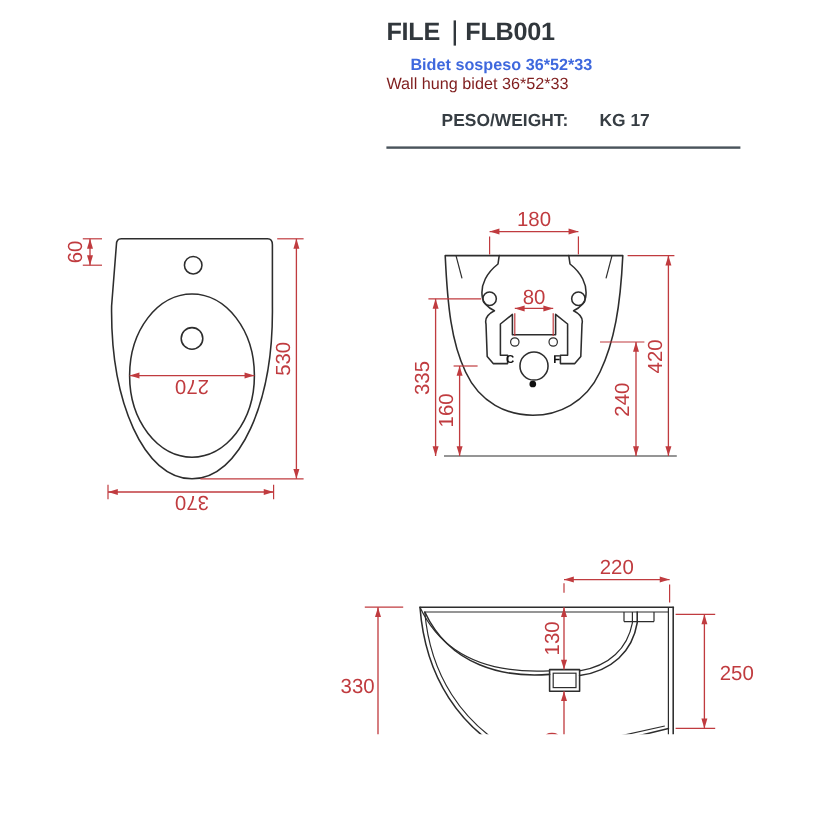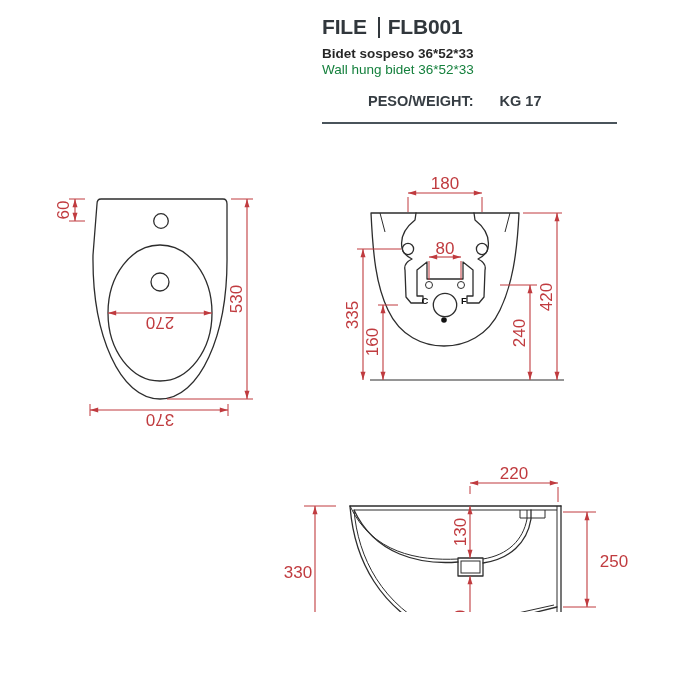--- a/index.html
+++ b/index.html
@@ -3,22 +3,22 @@
 <meta charset="utf-8">
 <style>
   html,body{margin:0;padding:0;background:#ffffff;}
   .sheet{position:relative;width:700px;height:612px;background:#fff;overflow:hidden;
          font-family:"Liberation Sans",sans-serif;}
   
   .hdr{position:absolute;left:322px;top:14px;width:296px;height:118px;}
   .hdr-title{display:flex;align-items:center;color:#31373c;font-weight:bold;
              font-size:21px;letter-spacing:-0.2px;height:26px;}
   .hdr-bar{display:inline-block;width:2px;height:21px;background:#31373c;margin:0 8px 0 11px;}
-  .sub-it{margin-top:6px;font-size:13.5px;color:#000000;line-height:16px;font-weight:bold;opacity:.85;}
-  .sub-en{font-size:13.5px;color:#15803d;line-height:16px;}
+  .sub-it{margin-top:6px;font-size:13.5px;color:#1d4ed8;line-height:16px;font-weight:bold;opacity:.85;margin-left:20px;}
+  .sub-en{font-size:13.5px;color:#7f1d1d;line-height:16px;}
   .weight{margin-top:15px;font-size:14.5px;font-weight:bold;color:#363d43;margin-left:46px;}
   .weight .val{margin-left:26px;}
   .divider{margin-top:13px;width:295px;height:2px;background:#4a545b;}
   
   svg{position:absolute;overflow:visible;}
   .oln{stroke:#2d2d2d;stroke-width:1.3;fill:none;stroke-linejoin:round;stroke-linecap:round;}
   .oln-thin{stroke:#2d2d2d;stroke-width:1;fill:none;}
   .dimln{stroke:#c03b3f;stroke-width:1.1;fill:none;}
   .extln{stroke:#c03b3f;stroke-width:1;fill:none;}
   .dimtx{font-family:"Liberation Sans",sans-serif;font-size:17px;fill:#c03b3f;}

